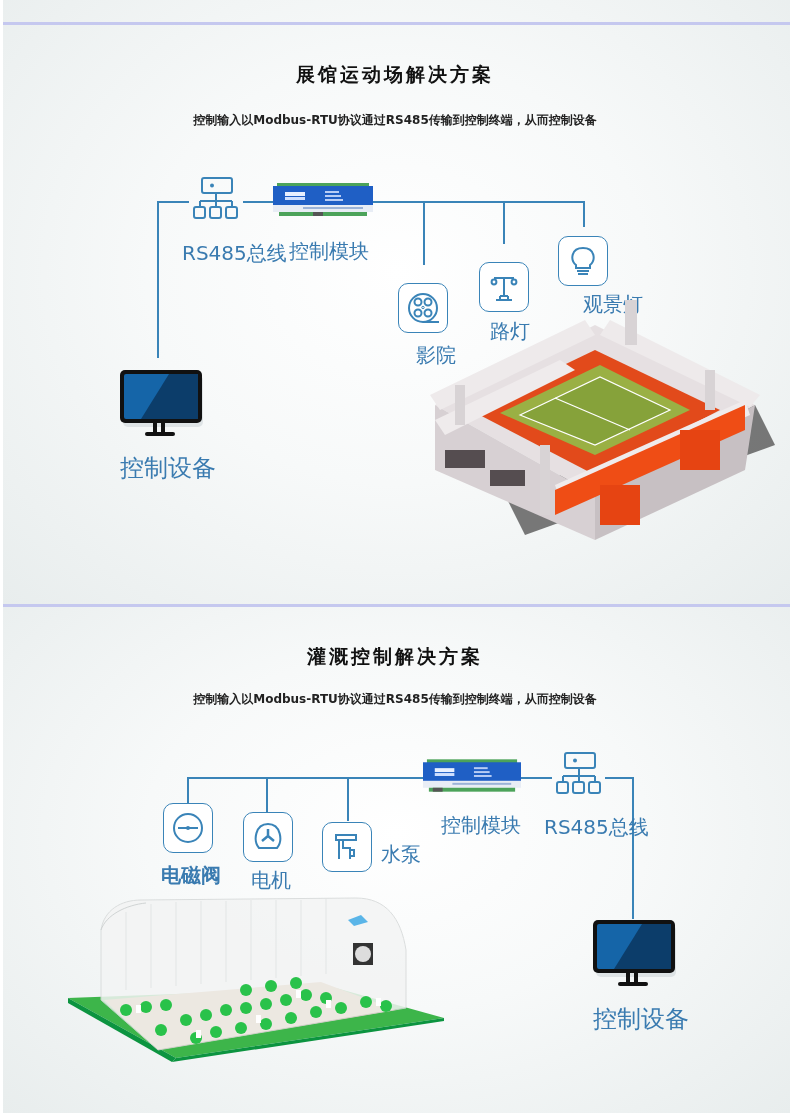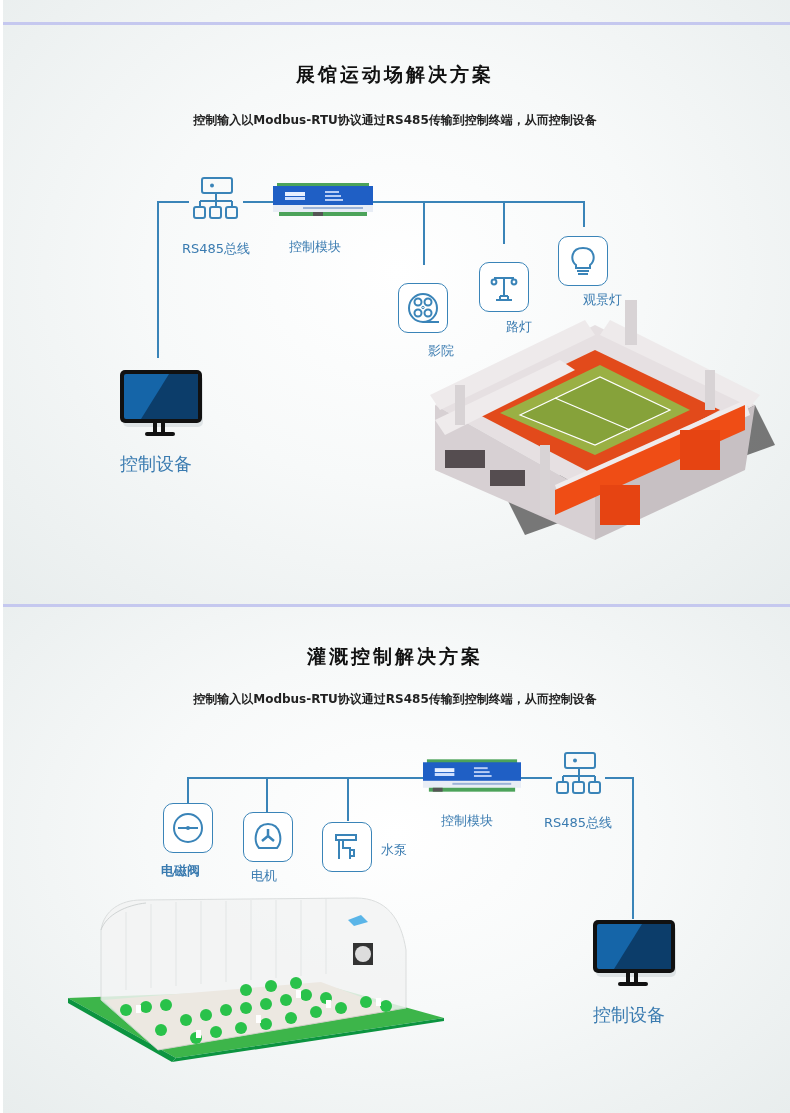--- a/index.html
+++ b/index.html
@@ -16,22 +16,22 @@
     position: absolute; left: 0; width: 790px; text-align: center;
     font-weight: bold; font-size: 19px; letter-spacing: 3px; color: #111;
   }
   .subtitle {
     position: absolute; left: 0; width: 790px; text-align: center;
     font-size: 12px; color: #222; font-weight: bold;
   }
   .line { position: absolute; background: #3a84b8; }
   .hline { height: 1.5px; }
   .vline { width: 1.5px; }
-  .lbl { position: absolute; color: #3a7bb0; font-size: 13px; white-space: nowrap; }
-  .lbl-big { font-size: 18px; }
+  .lbl { position: absolute; color: #3a7bb0; font-size: 20px; white-space: nowrap; }
+  .lbl-big { font-size: 24px; }
   .icon-box {
     position: absolute; width: 50px; height: 50px;
     border: 1.5px solid #3a84b8; border-radius: 10px; background: #fff;
   }
   .icon-box svg { position: absolute; left: 6px; top: 6px; width: 36px; height: 36px; }
   .abs { position: absolute; }
 </style>
 </head>
 <body>
 
@@ -78,31 +78,31 @@
   <svg viewBox="0 0 36 36">
     <circle cx="18" cy="18" r="14" fill="none" stroke="#3a84b8" stroke-width="2"></circle>
     <circle cx="13" cy="12" r="3.5" fill="none" stroke="#3a84b8" stroke-width="2"></circle>
     <circle cx="23" cy="12" r="3.5" fill="none" stroke="#3a84b8" stroke-width="2"></circle>
     <circle cx="13" cy="23" r="3.5" fill="none" stroke="#3a84b8" stroke-width="2"></circle>
     <circle cx="23" cy="23" r="3.5" fill="none" stroke="#3a84b8" stroke-width="2"></circle>
     <circle cx="18" cy="17.5" r="1.2" fill="none" stroke="#3a84b8" stroke-width="1"></circle>
     <path d="M18 32 H34" stroke="#3a84b8" stroke-width="2"></path>
   </svg>
 </div>
-<div class="lbl" style="left:428px; top:342px;">影院</div>
+<div class="lbl" style="left:416px; top:342px;">影院</div>
 
 <div class="icon-box" style="left:479px; top:262px;">
   <svg viewBox="0 0 36 36">
     <path d="M8 9 H28 M18 9 V27 M14 27 H22 M10 31 H26" stroke="#3a84b8" stroke-width="2" fill="none"></path>
     <path d="M14 27 V31 M22 27 V31" stroke="#3a84b8" stroke-width="2"></path>
     <circle cx="8" cy="13" r="2.4" fill="none" stroke="#3a84b8" stroke-width="2"></circle>
     <circle cx="28" cy="13" r="2.4" fill="none" stroke="#3a84b8" stroke-width="2"></circle>
   </svg>
 </div>
-<div class="lbl" style="left:490px; top:318px;margin-left:16px;">路灯</div>
+<div class="lbl" style="left:490px; top:318px;">路灯</div>
 
 <div class="icon-box" style="left:558px; top:236px;">
   <svg viewBox="0 0 36 36">
     <path d="M11 22 C5 17 6 5 18 5 C30 5 31 17 25 22 V25 H11 Z" fill="none" stroke="#3a84b8" stroke-width="2"></path>
     <path d="M12 28 H24 M13 31 H23" stroke="#3a84b8" stroke-width="2"></path>
   </svg>
 </div>
 <div class="lbl" style="left:583px; top:291px;">观景灯</div>
 
 <svg class="abs" style="left:119px; top:369px;" width="86" height="72" viewBox="0 0 86 72">

